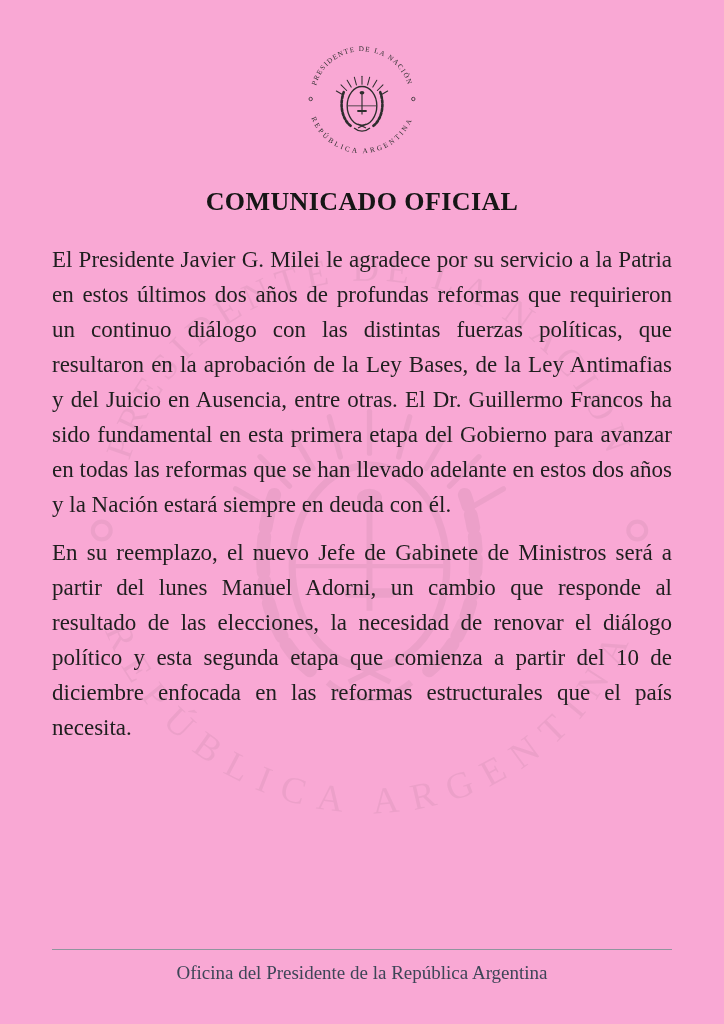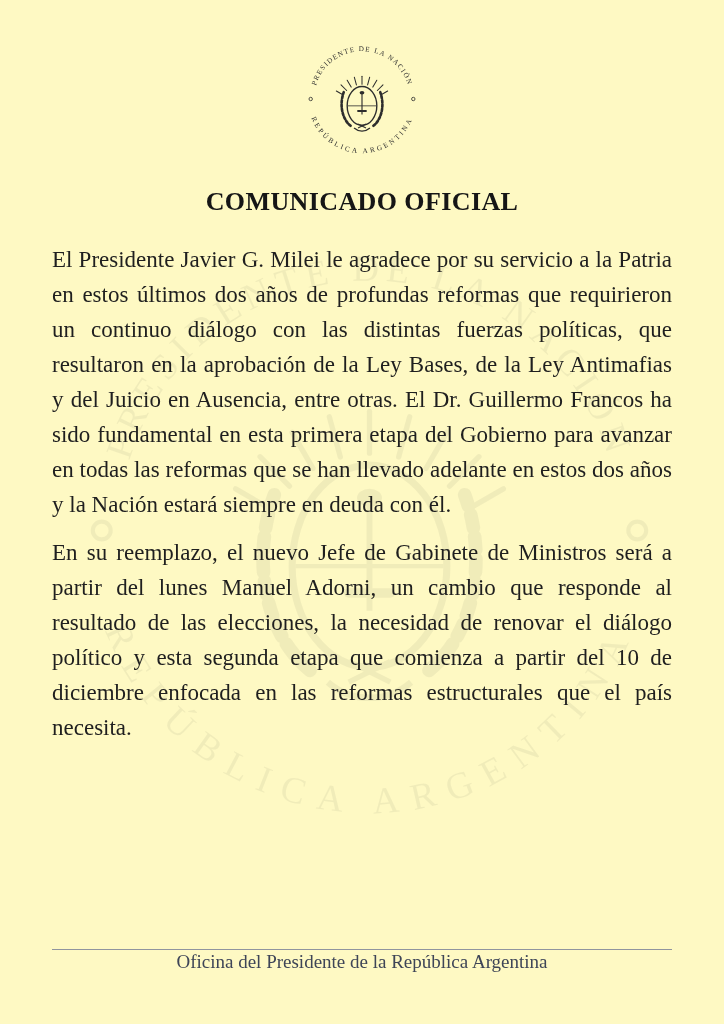--- a/index.html
+++ b/index.html
@@ -1,21 +1,21 @@
 <!DOCTYPE html>
 <html lang="es"><head>
 <meta charset="utf-8">
 <style>
   html, body { margin: 0; padding: 0; background: #ffffff; }
   .page {
     position: relative;
     width: 724px;
     height: 1024px;
     margin: 0 auto;
-    background: #fef9c3;
+    background: #f9a8d4;
     overflow: hidden;
     font-family: "Liberation Serif", serif;
   }
   
   .watermark {
     position: absolute;
     left: 72px;
     top: 233px;
     width: 595px;
     height: 595px;
@@ -46,20 +46,21 @@
     text-justify: inter-word;
   }
   .content p { margin: 0 0 13px 0; }
   .footer {
     position: absolute;
     z-index: 1;
     left: 52px;
     right: 52px;
     top: 949px;
     border-top: 1px solid #90959e;
+    padding-top: 11px;
     text-align: center;
     font-size: 19px;
     line-height: 24px;
     color: #3e4557;
     font-family: "Liberation Serif", serif;
   }
   .svg-defs { position: absolute; width: 0; height: 0; overflow: hidden; }
 </style>
 </head>
 <body>

